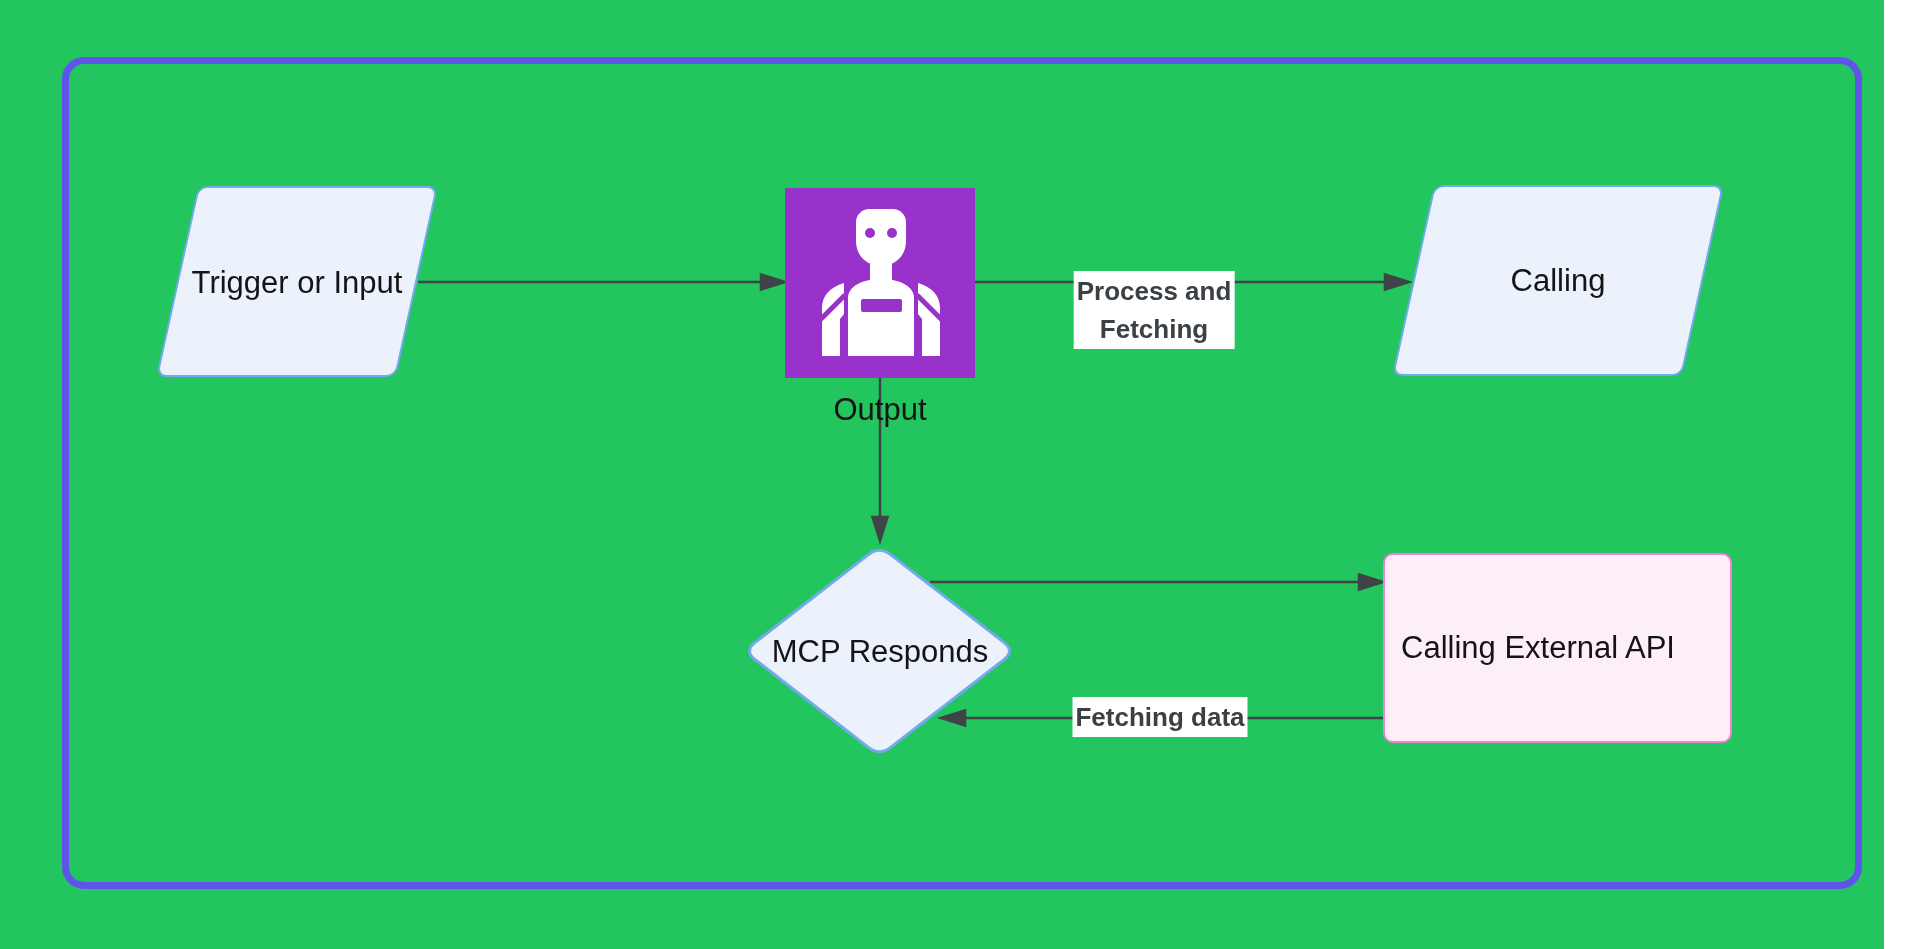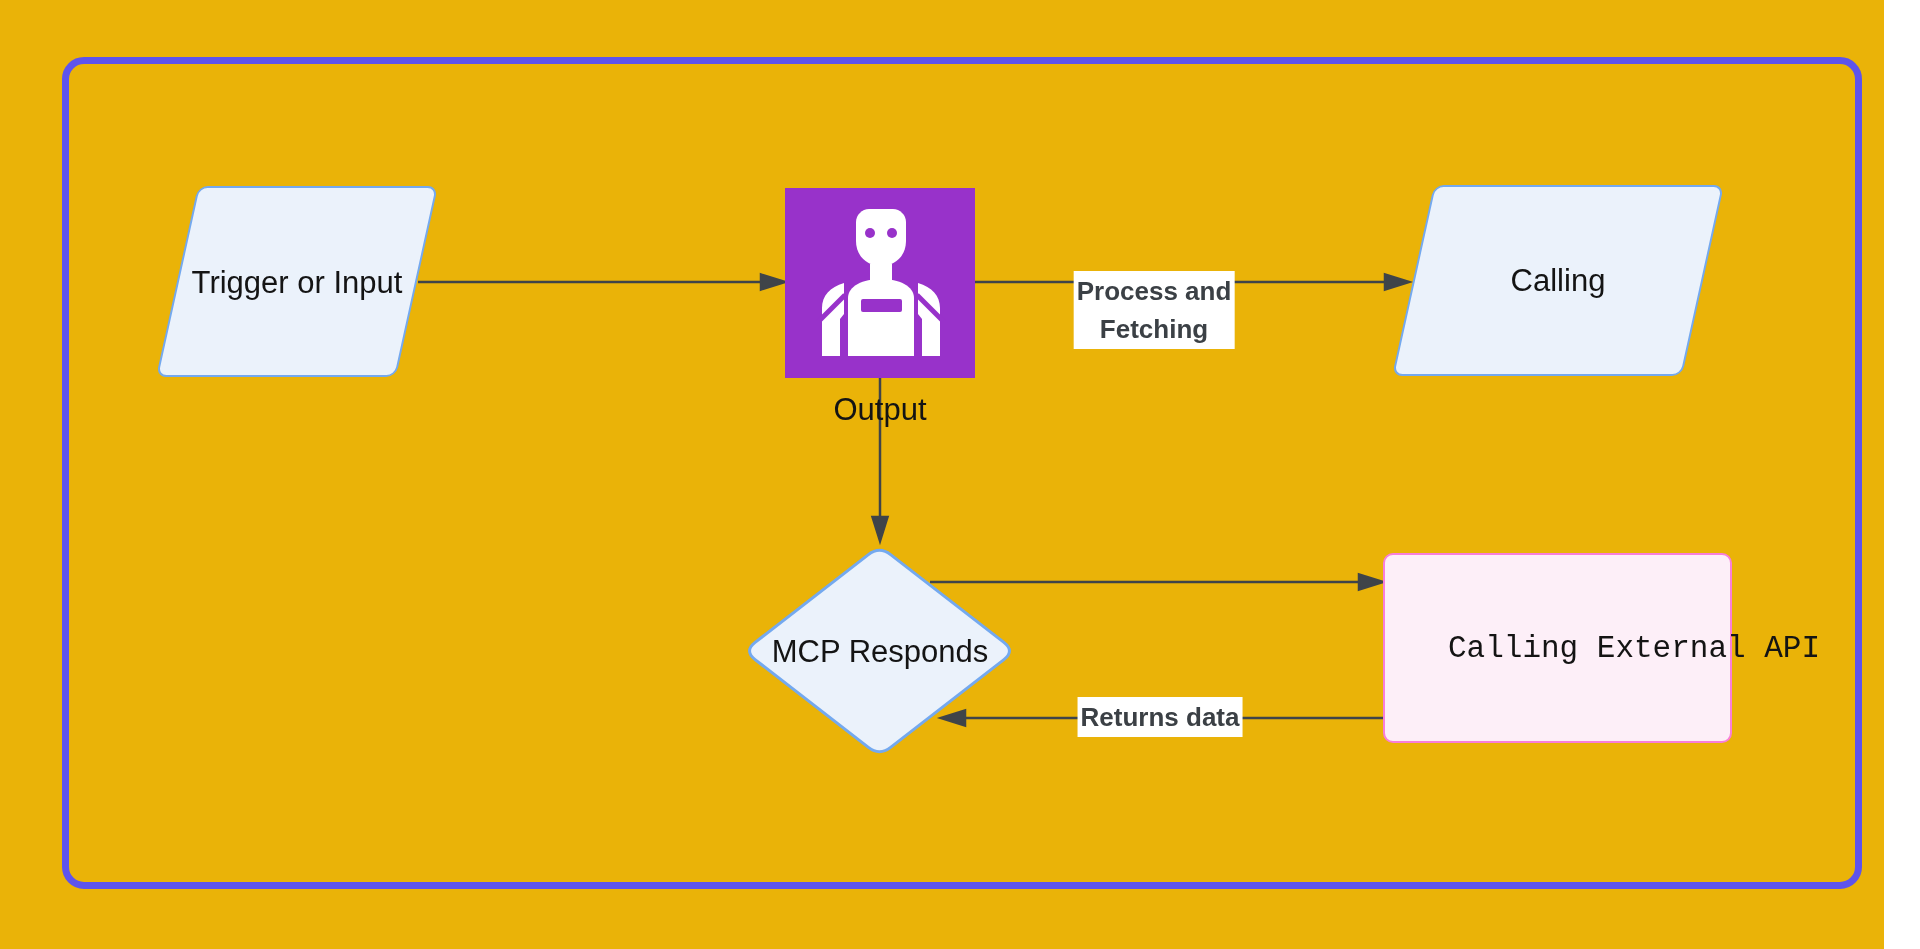--- a/index.html
+++ b/index.html
@@ -4,21 +4,21 @@
 <style>
   html, body {
     margin: 0;
     padding: 0;
     width: 1920px;
     height: 949px;
     background: #ffffff;
     font-family: "Liberation Sans", sans-serif;
     overflow: hidden;
   }
-  .stage { position: relative; width: 1884px; height: 949px; background: #eab308; }
+  .stage { position: relative; width: 1884px; height: 949px; background: #22c55e; }
 
   
   .frame {
     position: absolute;
     left: 62px; top: 57px;
     width: 1800px; height: 832px;
     box-sizing: border-box;
     border: 7px solid #5e54ec;
     border-radius: 22px;
     background: transparent;
@@ -68,21 +68,21 @@
     transform: translate(-50%, -50%);
     font-size: 31px;
     color: #141414;
     white-space: nowrap;
     text-align: center;
   }
   .node-label.trigger { left: 297px; top: 283px; }
   .node-label.output  { left: 1558px; top: 281px; }
   .node-label.agent   { left: 880px; top: 410px; }
   .node-label.mcp     { left: 880px; top: 652px; }
-  .node-label.api     { left: 1634px; top: 648px; font-family: Liberation Mono, monospace; }
+  .node-label.api     { left: 1538px; top: 648px; }
 
   
   .edge-label {
     position: absolute;
     transform: translate(-50%, -50%);
     font-size: 26px;
     font-weight: bold;
     color: #3b4045;
     background: #ffffff;
     white-space: nowrap;
@@ -156,15 +156,15 @@
   </svg>
   <div class="node-label mcp">MCP Responds</div>
 
   <div class="api-box"></div>
   <div class="node-label api">Calling External API</div>
 
   <div class="edge-label process">
     <div>Process and</div>
     <div>Fetching</div>
   </div>
-  <div class="edge-label returns">Returns data</div>
+  <div class="edge-label returns">Fetching data</div>
 
 </div>
 
 </body></html>

